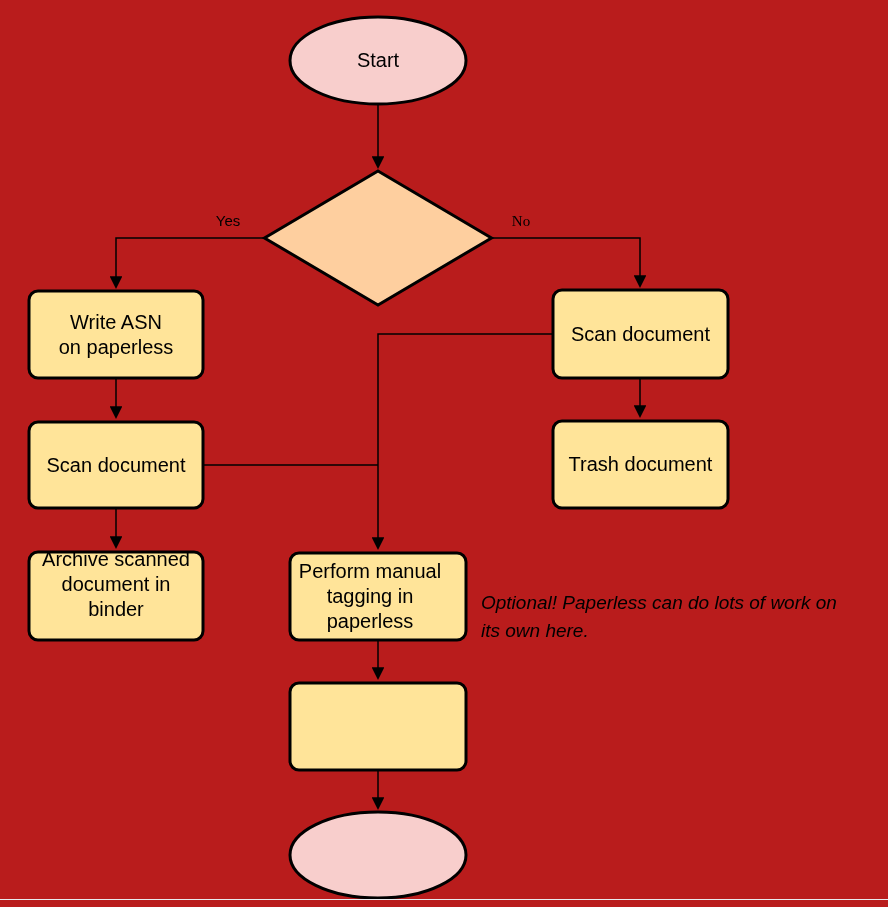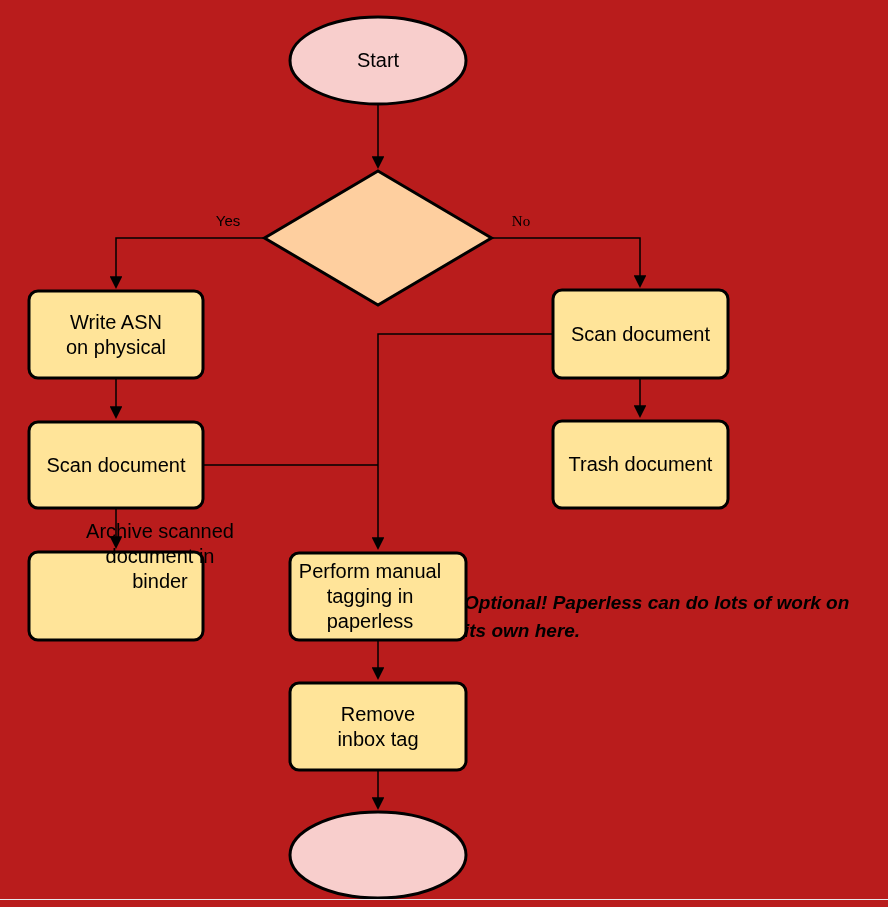--- a/index.html
+++ b/index.html
@@ -62,34 +62,32 @@
       <rect class="shape" x="553" y="290" width="175" height="88" rx="9" ry="9" fill="#ffe499"></rect>
       <rect class="shape" x="553" y="421" width="175" height="87" rx="9" ry="9" fill="#ffe499"></rect>
       <rect class="shape" x="290" y="553" width="176" height="87" rx="9" ry="9" fill="#ffe499"></rect>
       <rect class="shape" x="290" y="683" width="176" height="87" rx="9" ry="9" fill="#ffe499"></rect>
       <ellipse class="shape" cx="378" cy="855" rx="88" ry="43" fill="#f8cecc"></ellipse>
     </g>
   </svg>
 
   <div class="label" style="left:290px; top:17px; width:176px; height:87px;">Start</div>
   <div class="label" style="left:29px; top:291px; width:174px; height:87px;">Write ASN
-on physical</div>
+on paperless</div>
   <div class="label" style="left:29px; top:422px; width:174px; height:86px;">Scan document</div>
-  <div class="label" style="left:29px; top:524px; width:174px; height:64px;margin-left:44px;">Archive scanned
+  <div class="label" style="left:29px; top:552px; width:174px; height:64px;">Archive scanned
 document in
 binder</div>
   <div class="label" style="left:553px; top:290px; width:175px; height:88px;">Scan document</div>
   <div class="label" style="left:553px; top:421px; width:175px; height:87px;">Trash document</div>
   <div class="label" style="left:282px; top:553px; width:176px; height:87px;">Perform manual
 tagging in
 paperless</div>
-  <div class="label" style="left:290px; top:683px; width:176px; height:87px;">Remove
-inbox tag</div>
 
   <div class="edge-label" style="left:200px; top:208px; width:56px;">Yes</div>
   <div class="edge-label" style="left:493px; top:208px; width:56px;font-family:Liberation Serif, serif;">No</div>
 
-  <div class="note" style="left:464px; top:589px;font-weight:bold;">Optional! Paperless can do lots of work on
+  <div class="note" style="left:481px; top:589px;">Optional! Paperless can do lots of work on
 its own here.</div>
 
   <div class="bottom-rule"></div>
 
 </div>
 
 </body></html>

